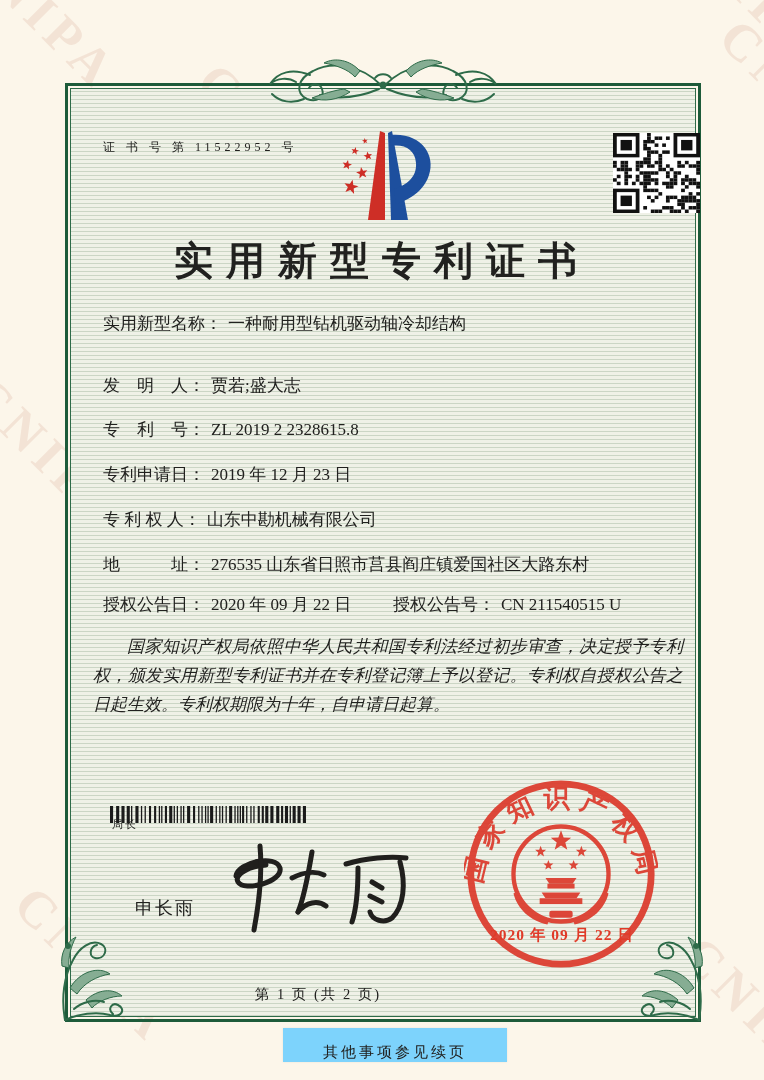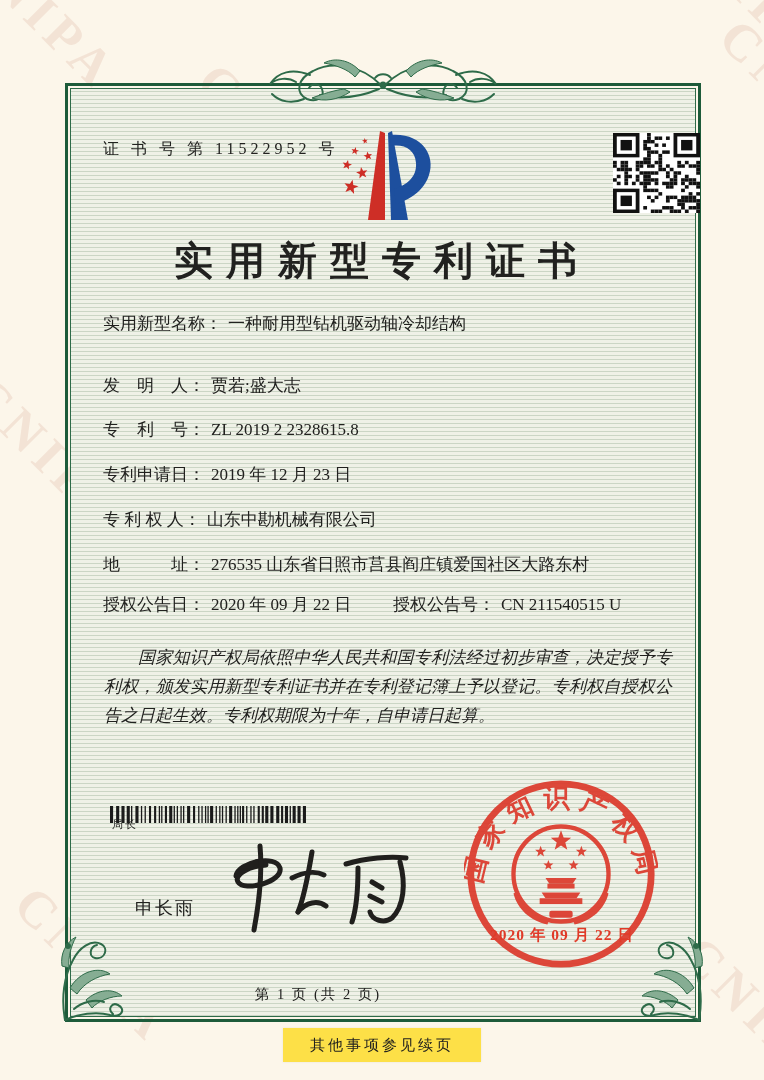--- a/index.html
+++ b/index.html
@@ -12,40 +12,40 @@
       font-size:52px;letter-spacing:7px;color:#ecd4c5;opacity:.55;
       transform:rotate(45deg);white-space:nowrap;pointer-events:none;}
 
   
   .border-outer{position:absolute;left:65px;top:83px;width:630px;height:933px;
       border:3px solid #1d5b3a;}
   .border-inner{position:absolute;inset:2px;border:1px solid #2e6b49;
       background-color:#eff1e7;
       background-image:repeating-linear-gradient(0deg, rgba(120,150,118,.30) 0 1px, transparent 1px 4px);}
 
-  .cert-no{left:103px;top:139px;font-size:16px;letter-spacing:4px;}
+  .cert-no{left:103px;top:139px;font-size:12px;letter-spacing:4px;}
   .title{left:0;right:0;top:234px;text-align:center;font-size:39px;font-weight:bold;
          letter-spacing:13px;white-space:nowrap;}
 
   .frow{left:103px;font-size:17px;white-space:nowrap;}
   .frow .lbl{display:inline-block;}
   .frow .val{margin-left:6px;}
   .pair2{position:absolute;left:290px;top:0;text-align:right;}
 
   .bodytext{left:88px;width:600px;font-size:17px;line-height:1.7;text-align:justify;
             font-style:italic;}
-  .bodytext p{margin:16px;text-indent:2em;}
+  .bodytext p{margin:5px;text-indent:2em;}
 
   .sig-title{left:112px;top:817px;font-size:11px;letter-spacing:2px;font-family:Liberation Mono, monospace;}
   .sig-name{left:112px;top:896px;font-size:18px;letter-spacing:2px;margin-left:23px;}
 
   .pageinfo{left:0;right:128px;top:985px;text-align:center;font-size:14.5px;letter-spacing:2px;}
 
-  .footnote{left:283px;top:1028px;width:198px;height:34px;background:#fde047;
-            display:flex;align-items:center;justify-content:center;font-size:15px;
+  .footnote{left:283px;top:1028px;width:224px;height:34px;background:#7dd3fc;
+            display:flex;align-items:flex-end;justify-content:center;font-size:15px;
             letter-spacing:3px;box-shadow:0 0 2px rgba(0,0,0,.08);}
 
   .seal-date{left:468px;top:925px;width:188px;text-align:center;color:#e03a28;
              font-size:15.5px;font-weight:bold;letter-spacing:1px;white-space:nowrap;}
 
   svg{display:block;}
   .orn-stroke{fill:none;stroke:#2e6b49;stroke-width:2;stroke-linecap:round;}
   .orn-leaf{fill:#86ad93;stroke:#2e6b49;stroke-width:1;}
   .sigpath{fill:none;stroke:#201f1d;stroke-width:5;stroke-linecap:round;stroke-linejoin:round;}
 </style>

